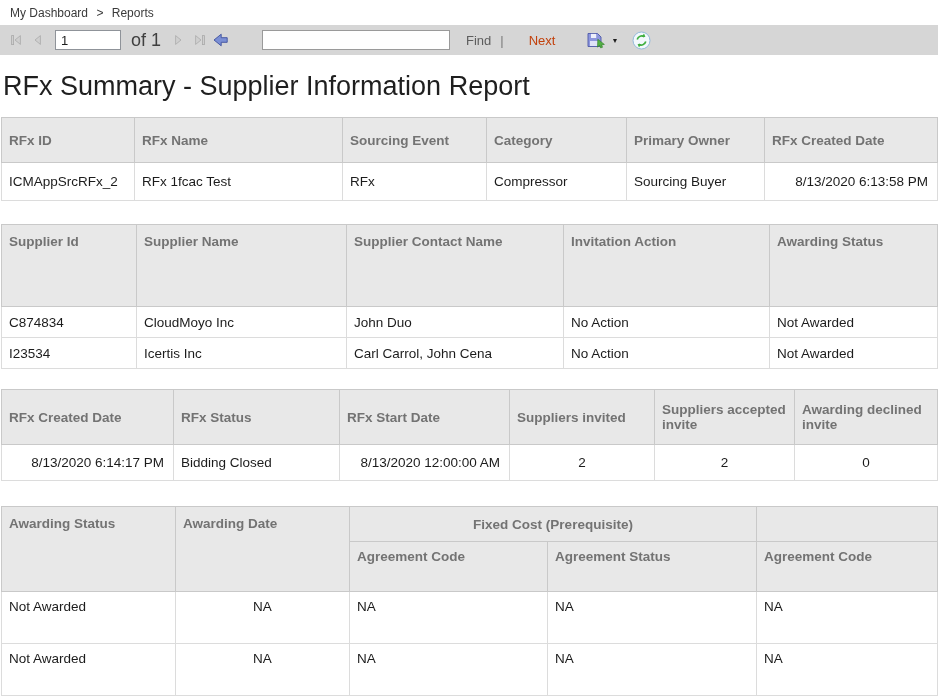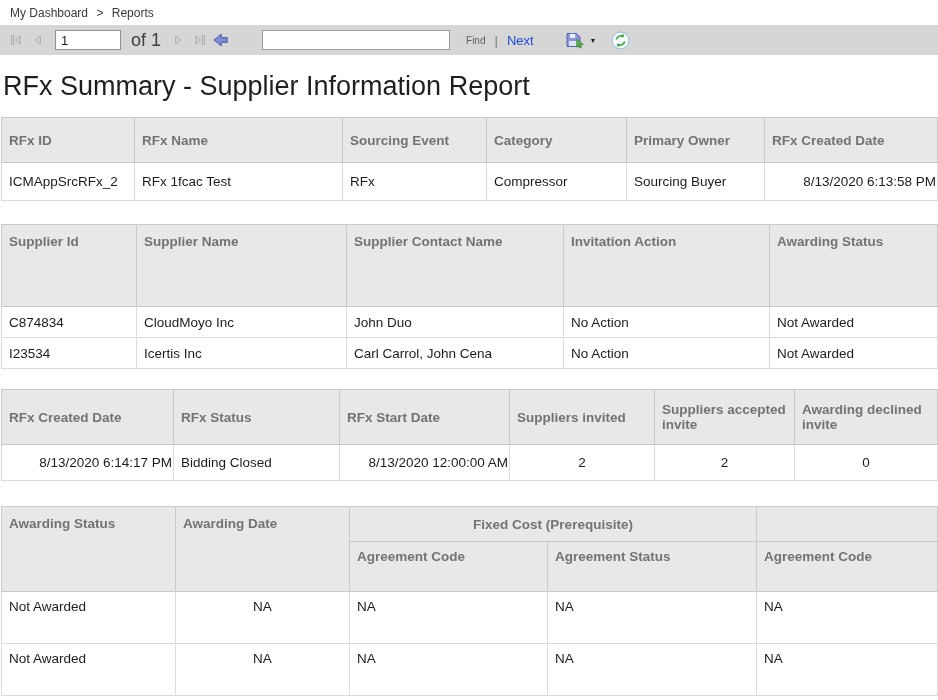--- a/index.html
+++ b/index.html
@@ -13,35 +13,35 @@
   .breadcrumb .crumb{cursor:pointer;}
   .breadcrumb .sep{margin:0 5px;color:#3a3a3a;}
   
   .toolbar{display:flex;align-items:center;height:30px;background:#d6d6d6;padding:0 8px;}
   .tbtn{display:inline-flex;align-items:center;justify-content:center;height:20px;cursor:default;}
   .tbtn + .tbtn{margin-left:5px;}
   .page-input{width:54px;height:16px;border:1px solid #8f9399;font-size:13px;padding:1px 5px;margin:0 10px;font-family:"Liberation Sans",sans-serif;color:#1e1e1e;}
   .of-label{font-size:18px;color:#3f3f3f;margin-right:10px;white-space:nowrap;}
   .back-btn{margin-left:30px;cursor:pointer;}
   .search-input{width:176px;height:16px;border:1px solid #9a9a9a;margin-left:34px;font-size:13px;padding:1px 5px;font-family:"Liberation Sans",sans-serif;}
-  .find-label{font-size:10px;color:#5d5d5d;margin-left:16px;cursor:pointer;}
+  .find-label{font-size:13px;color:#5d5d5d;margin-left:16px;cursor:pointer;}
   .divider{font-size:13px;color:#7a7a7a;margin:0 9px;}
-  .next-label{font-size:13px;color:#1d4ed8;cursor:pointer;}
+  .next-label{font-size:13px;color:#c2410c;cursor:pointer;margin-left:16px;}
   .export-btn{margin-left:32px;display:inline-flex;align-items:center;cursor:pointer;}
   .caret{font-size:7px;color:#1e1e1e;margin-left:4px;}
   .refresh-btn{margin-left:14px;cursor:pointer;display:inline-flex;align-items:center;}
   
   .report-title{font-size:27px;font-weight:300;color:#1f1f1f;margin:16px 0 0 3px;line-height:1.15;}
   
   table{border-collapse:collapse;table-layout:fixed;width:936px;margin-left:1px;font-size:13.5px;
         border-top:1px solid #a8a8a8;border-bottom:1px solid #8c8c8c;}
   th{background:#e8e8e8;color:#737373;font-weight:bold;text-align:left;padding:2px 7px;
      border:1px solid #c9c9c9;overflow:hidden;}
   td{color:#1c1c1c;padding:2px 7px;border:1px solid #dcdcdc;background:#ffffff;overflow:hidden;}
-  .ar{text-align:right;padding-right:1px;}
+  .ar{text-align:right;padding-right:9px;}
   .ac{text-align:center;}
   .t1{margin-top:15px;}  .t1 th{height:40px;}  .t1 td{height:33px;}
   .t2{margin-top:23px;padding-left:44px;}  .t2 th{height:70px;vertical-align:top;padding-top:9px;}  .t2 td{height:26px;}
   .t3{margin-top:20px;}  .t3 th{height:50px;vertical-align:middle;}  .t3 td{height:31px;}
   .t4{margin-top:25px;}
   .t4 .group-row th{height:30px;}
   .t4 .sub-row th{height:40px;vertical-align:top;padding-top:7px;}
   .t4 th.vtop{vertical-align:top;padding-top:9px;}
   .t4 td{height:42px;vertical-align:top;padding-top:7px;}
   svg{display:block;}

